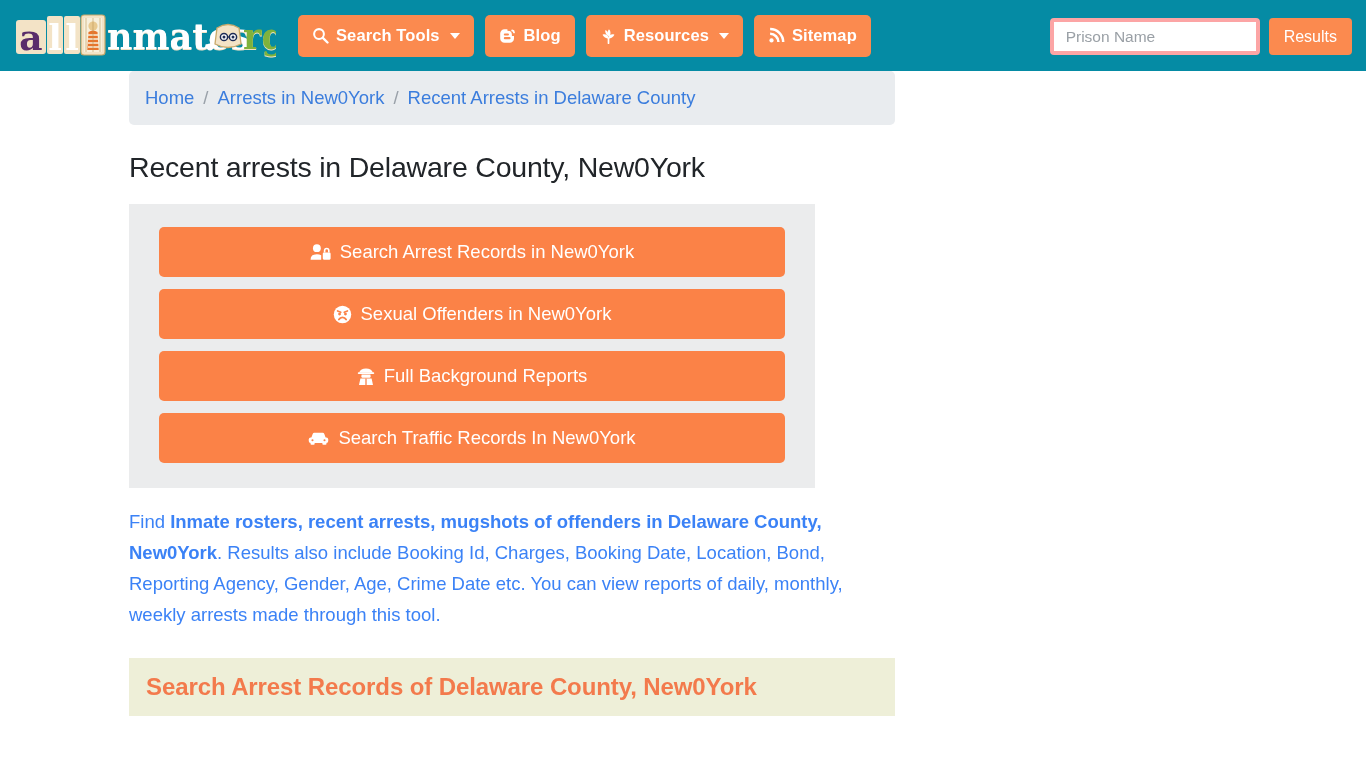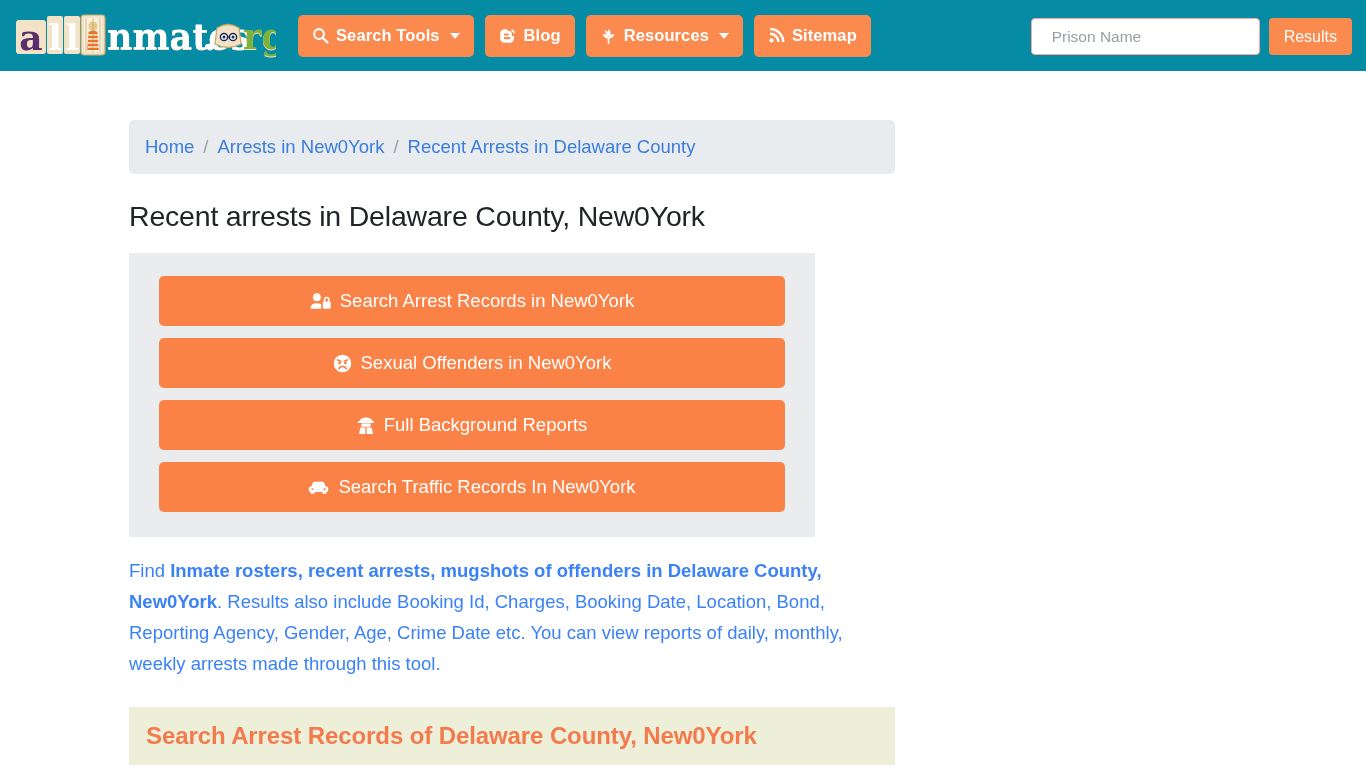--- a/index.html
+++ b/index.html
@@ -70,47 +70,46 @@
 
   .header-search {
     position: absolute;
     right: 14px;
     top: 18px;
     display: flex;
     align-items: stretch;
     gap: 9px;
   }
   .search-input {
-    width: 229px;
+    width: 210px;
     height: 37px;
-    border: 1px solid #fca5a5;
+    border: 4px solid #fca5a5;
     border-radius: 4px;
     background: #ffffff;
-    padding: 0 20px;
+    padding: 0 12px;
     font-size: 15.5px;
     color: #495057;
     outline: none;
     font-family: "Liberation Sans", sans-serif;
   }
   .search-input::placeholder { color: #9AA0A6; }
   .search-submit {
     background: #FB8A4F;
     color: #ffffff;
     border: none;
     border-radius: 4px;
     height: 37px;
     padding: 0 15px;
     font-size: 16px;
     cursor: pointer;
     font-family: "Liberation Sans", sans-serif;
   }
 
   
   .page {
-    padding-top: 49px;
   }
   .container {
     width: 766px;
     margin-left: 129px;
   }
 
   .breadcrumb {
     background: #E9ECEF;
     border-radius: 5px;
     height: 54px;

